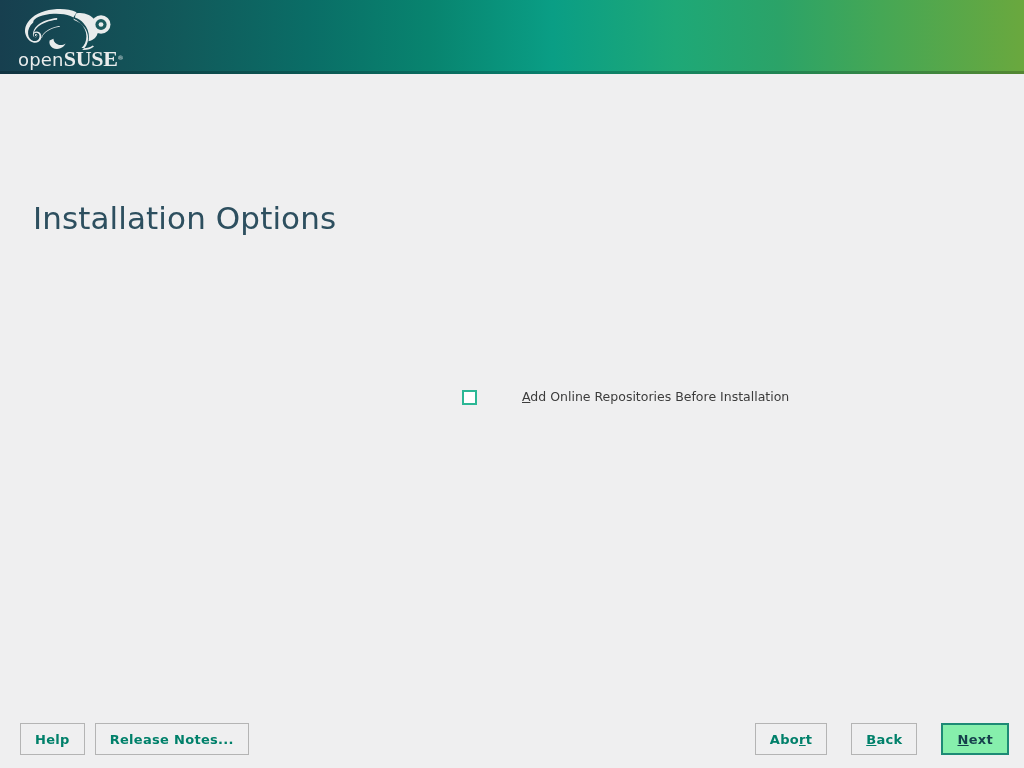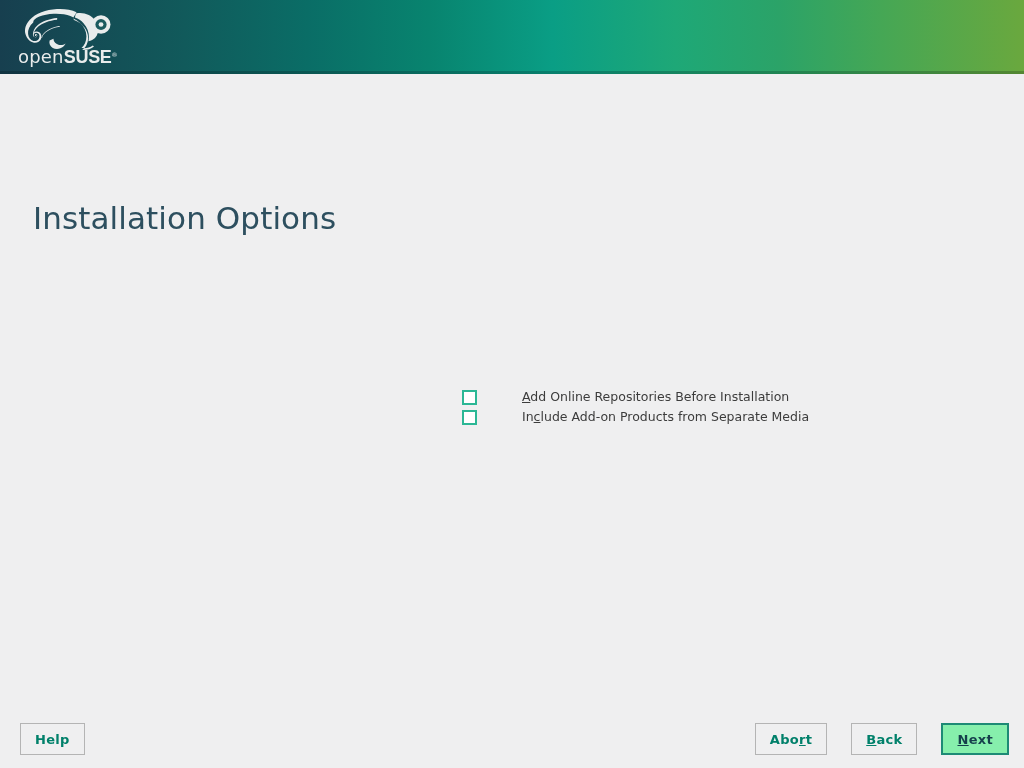--- a/index.html
+++ b/index.html
@@ -65,22 +65,22 @@
     letter-spacing: .2px;
     line-height: 1;
     white-space: nowrap;
   }
   .wm-open {
     font-family: "DejaVu Sans", sans-serif;
     font-size: 18px;
     font-weight: 400;
   }
   .wm-suse {
-    font-family: Liberation Sans, sans-serif;
-    font-size: 18px;
+    font-family: Liberation Serif, serif;
+    font-size: 22px;
     font-weight: 700;
     letter-spacing: -.3px;
   }
   .wm-tm {
     font-size: 6px;
     vertical-align: super;
   }
 
   
   #page-title {
@@ -198,31 +198,30 @@
 
 <div id="page-title">Installation Options</div>
 
 <div id="options">
 
   <div class="option-row">
     <span class="checkbox"></span>
     <span class="option-label"><span></span><span class="acc">A</span><span>dd Online Repositories Before Installation</span></span>
   </div>
 
-  <div class="option-row">
-    <span class="checkbox"></span>
-    <span class="option-label"><span>In</span><span class="acc">c</span><span>lude Add-on Products from Separate Media</span></span>
-  </div>
 
 </div>
 
 <div id="btnbar-left">
   <div class="btn">
       <span>Help</span>
     </div>
+  <div class="btn btn-wide">
+      <span>Release Notes...</span>
+    </div>
 </div>
 
 <div id="btnbar-right">
 
   <div class="btn">
     <span><span>Abo</span><span class="acc">r</span><span>t</span></span>
   </div>
 
   <div class="btn">
     <span><span></span><span class="acc">B</span><span>ack</span></span>

